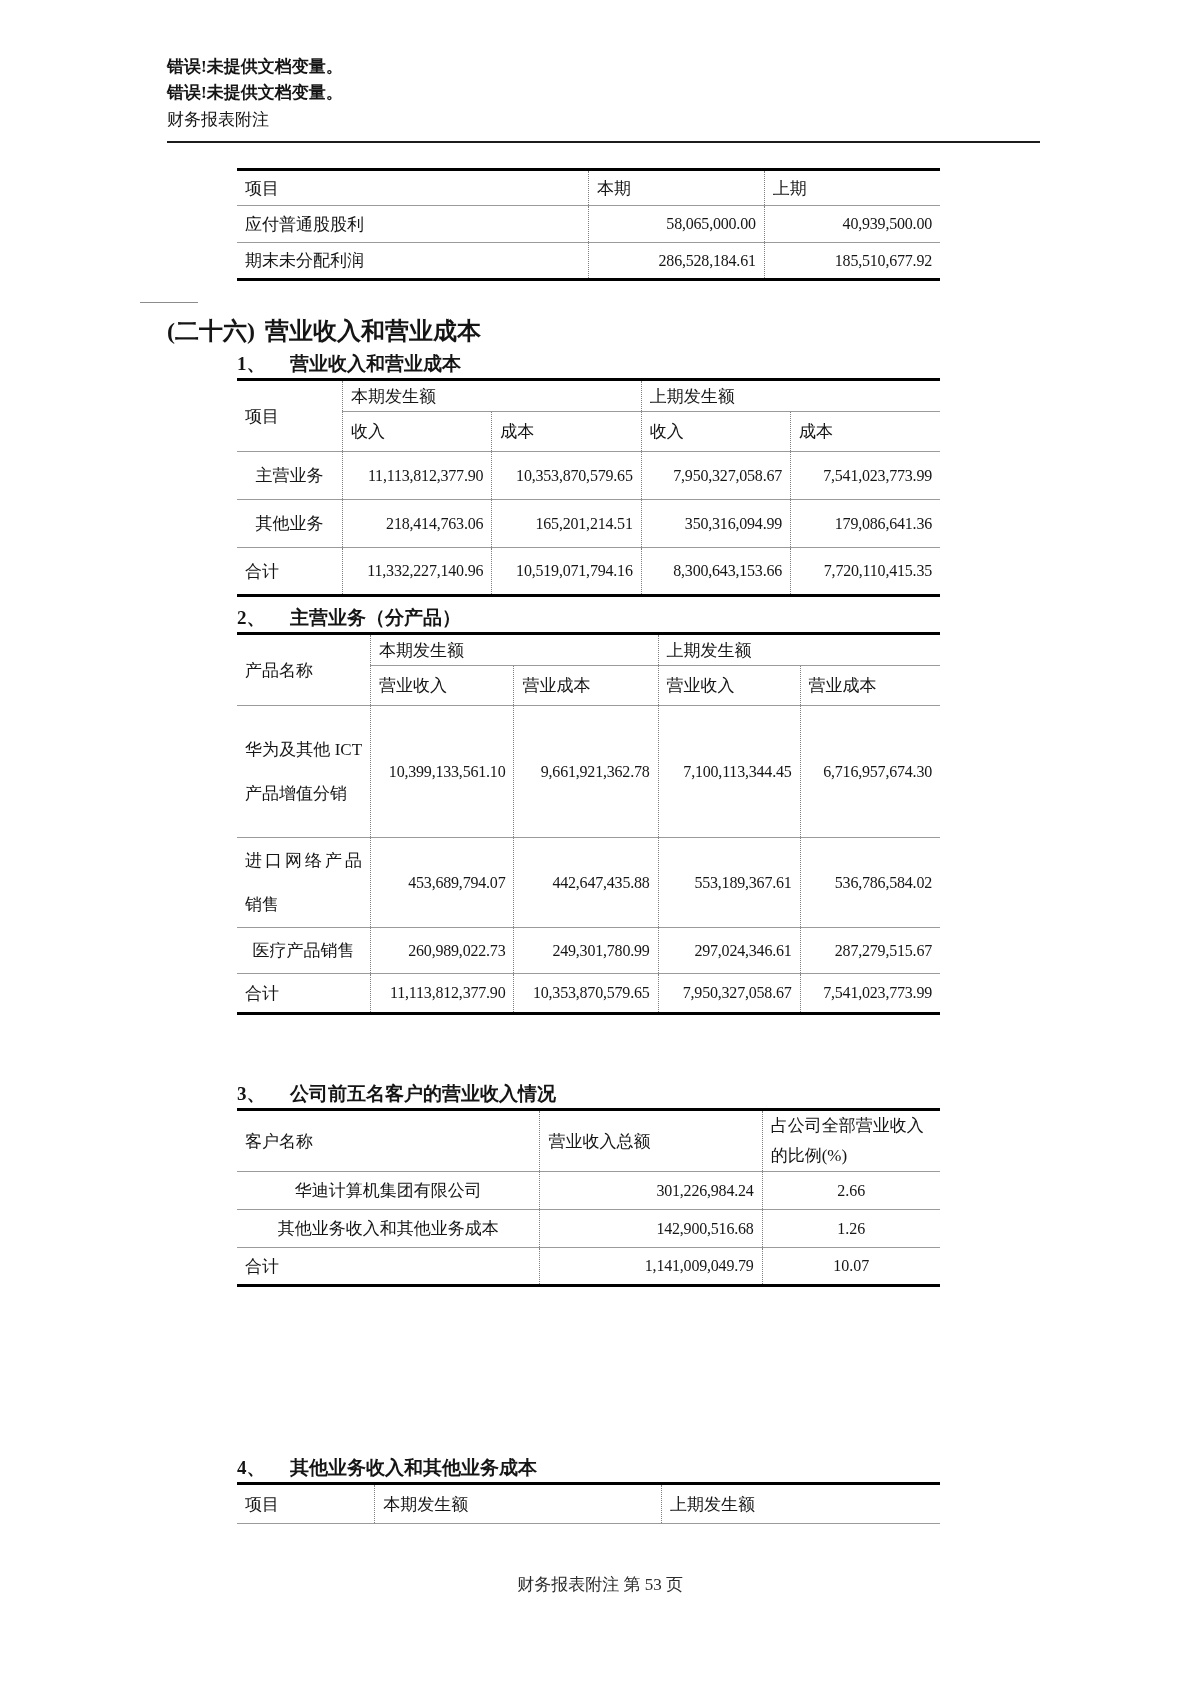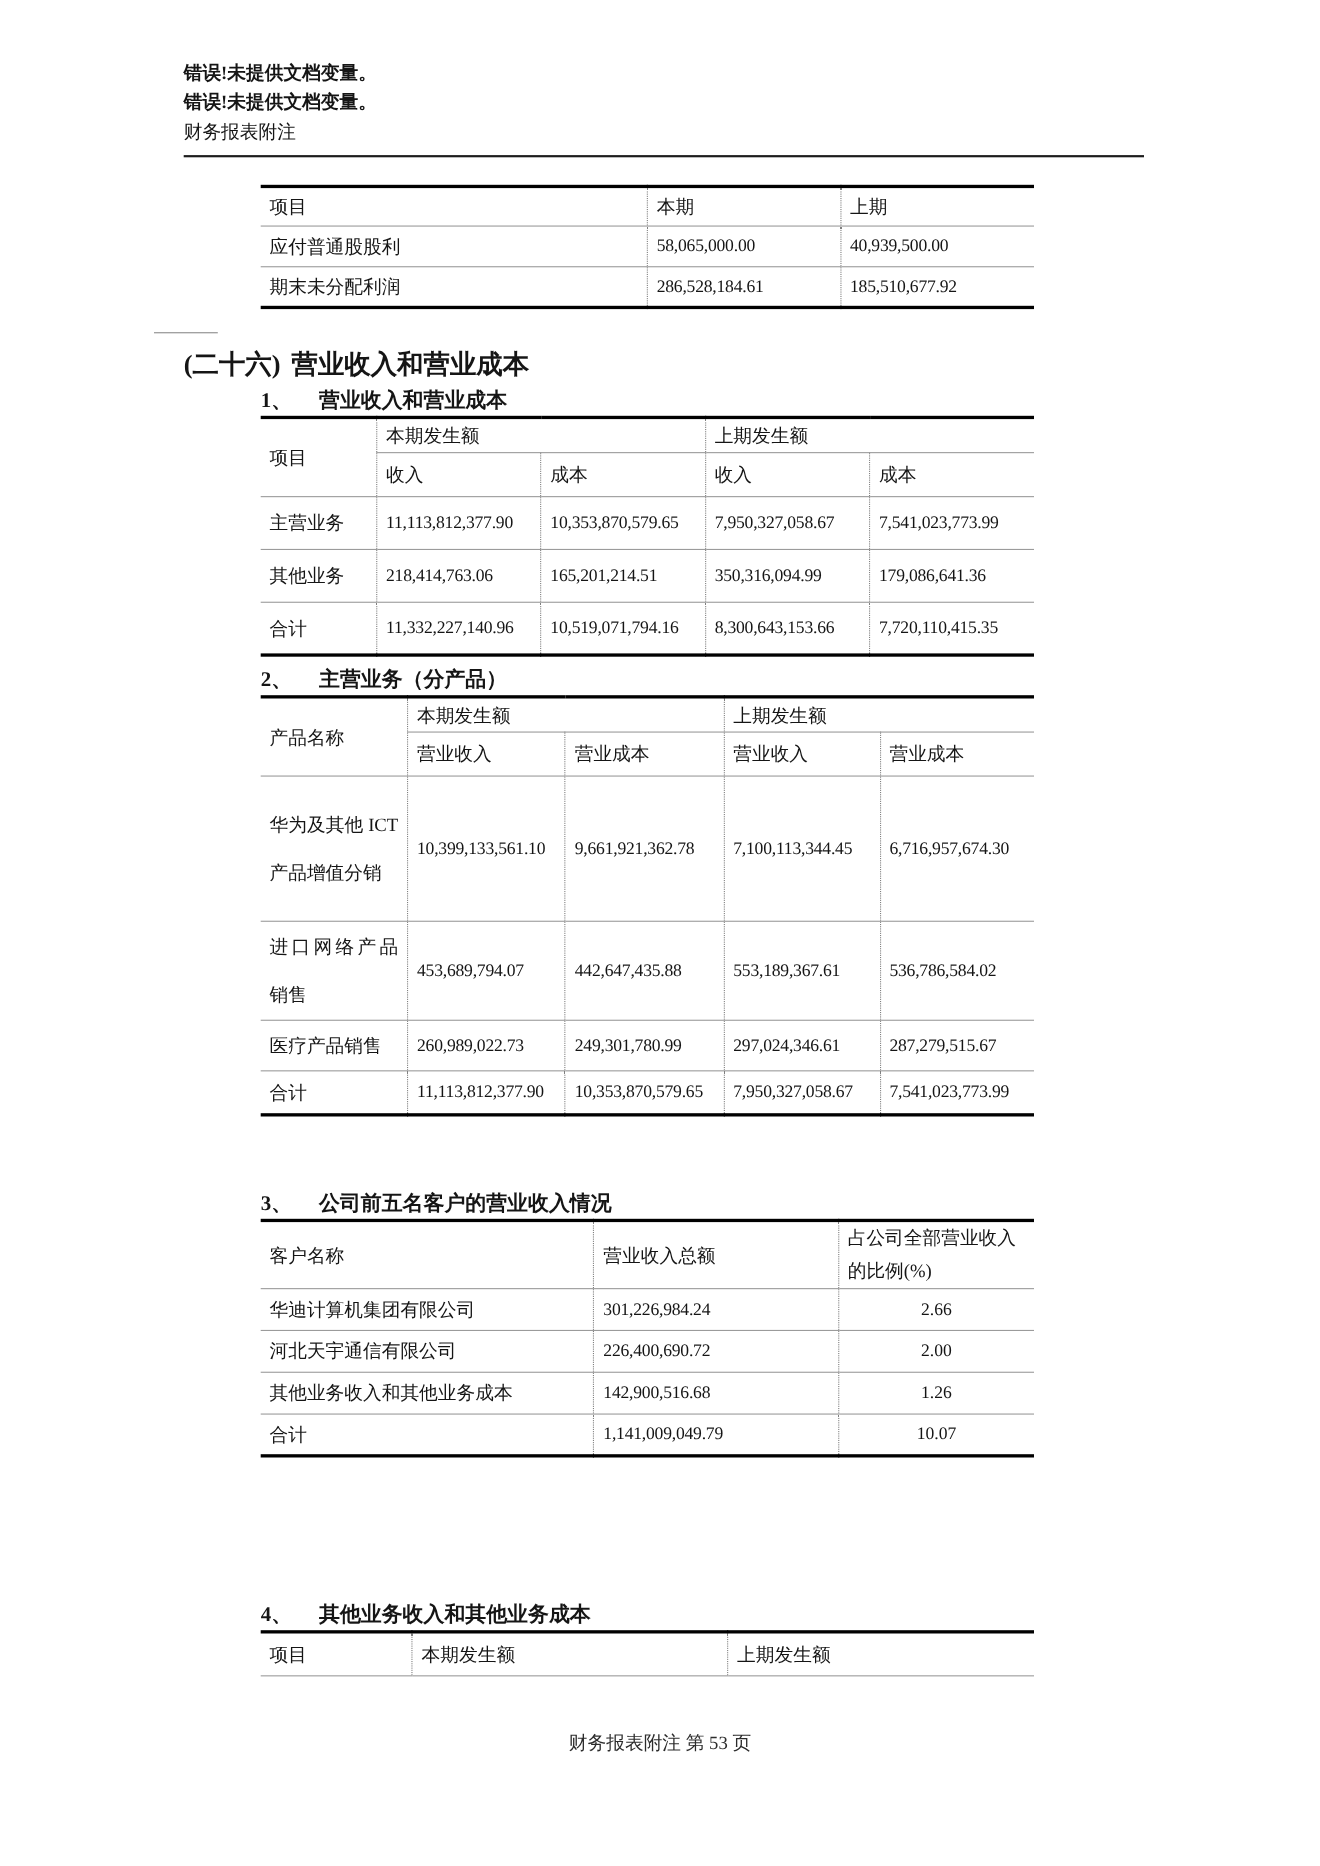--- a/index.html
+++ b/index.html
@@ -31,24 +31,24 @@
     border-top:3px solid #000; border-bottom:3px solid #000;
   }
   table.tbl td {
     border-bottom:1px solid #9b9b9b;
     padding:0 8px; vertical-align:middle; overflow:hidden;
   }
   table.tbl td:not(:last-child) { border-right:1px dotted #7f7f7f; }
   table.open-bottom { border-bottom:none; }
   .c { text-align:left; }
   .l { text-align:left; }
-  .r { font-size:16px; letter-spacing:-0.2px; }
+  .r { text-align:right; font-size:16px; letter-spacing:-0.2px; }
   .ctr-num { text-align:center; font-size:16px; }
   .ind { padding-left:26px; }
-  .pad10 { padding-left:10px; }
+  .pad10 { padding-left:10px;text-align:center; }
   .just { text-align:justify; line-height:44px; padding-left:10px; padding-right:10px; }
   .ratio-h { padding:4px 6px; line-height:1.75; }
 
   .tblA { top:168px; }
   .tbl1 { top:378px; }
   .tbl2 { top:632px; }
   .tbl3 { top:1108px; }
   .tbl4 { top:1482px; }
 
   .footer { position:absolute; left:0; top:1573px; width:1200px; text-align:center; font-size:17px; color:#2c2c2c; }
@@ -211,25 +211,20 @@
       <td class="c">客户名称</td>
       <td class="c">营业收入总额</td>
       <td class="c ratio-h">占公司全部营业收入的比例(%)</td>
     </tr>
     <tr style="height:38px">
       <td class="l pad10">华迪计算机集团有限公司</td>
       <td class="r">301,226,984.24</td>
       <td class="ctr-num">2.66</td>
     </tr>
     <tr style="height:38px">
-      <td class="l pad10">河北天宇通信有限公司</td>
-      <td class="r">226,400,690.72</td>
-      <td class="ctr-num">2.00</td>
-    </tr>
-    <tr style="height:38px">
       <td class="l pad10">其他业务收入和其他业务成本</td>
       <td class="r">142,900,516.68</td>
       <td class="ctr-num">1.26</td>
     </tr>
     <tr style="height:38px">
       <td class="c">合计</td>
       <td class="r">1,141,009,049.79</td>
       <td class="ctr-num">10.07</td>
     </tr>
   </tbody>

